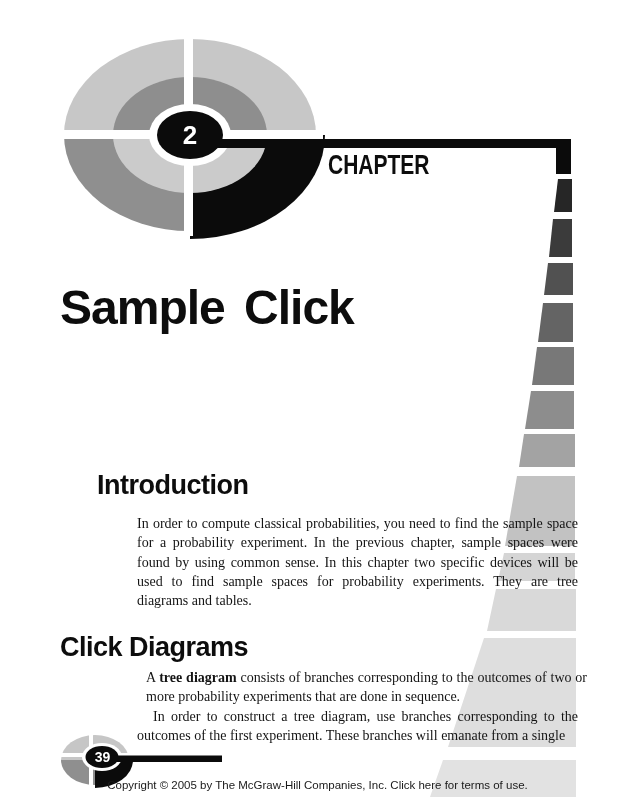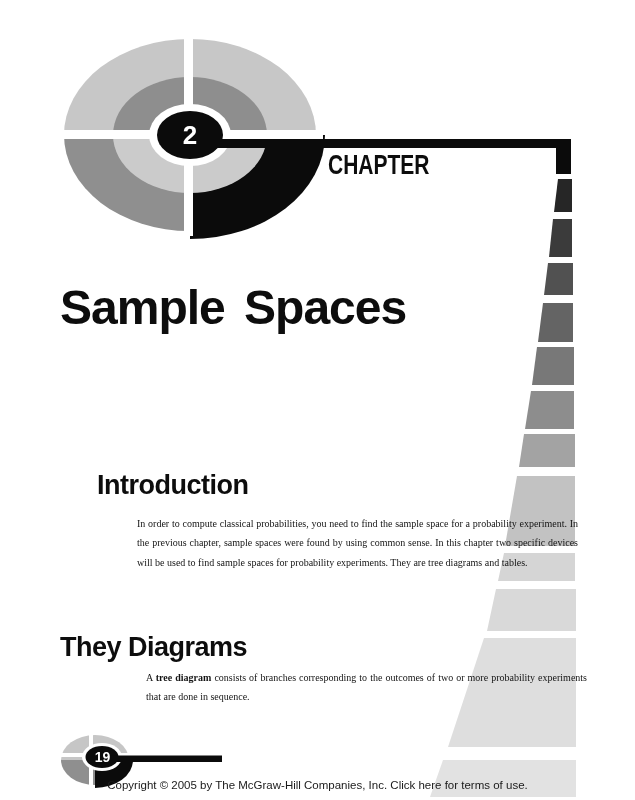--- a/index.html
+++ b/index.html
@@ -20,21 +20,21 @@
   .page-title{
     left:60px;top:284px;font-size:48px;font-weight:bold;color:#0d0d0d;
     letter-spacing:-1px;word-spacing:7px;line-height:1;
   }
   .section-heading{
     left:60px;font-size:27px;font-weight:bold;color:#0d0d0d;
     letter-spacing:-0.5px;line-height:1;
   }
   .body-block{
     left:137px;width:441px;
-    font-family:"Liberation Serif",serif;font-size:10px;line-height:19.3px;
+    font-family:"Liberation Serif",serif;font-size:14px;line-height:19.3px;
     text-align:justify;color:#141414;
   }
   .indent{text-indent:16px;}
   .copyright{
     left:0;top:778px;width:635px;text-align:center;
     font-size:11.5px;color:#1a1a1a;line-height:14px;
   }
   .page-number{
     left:89px;top:750px;width:27px;text-align:center;
     font-size:14px;font-weight:bold;color:#fff;line-height:14px;
@@ -99,27 +99,28 @@
     </g>
     <g>
       <rect x="102" y="755.5" width="120" height="6.5" fill="#0b0b0b"></rect>
     </g>
   </svg>
 
   <div class="abs chapter-number">2</div>
 
   <div class="abs chapter-label">CHAPTER</div>
 
-  <div class="abs page-title">Sample Spaces</div>
+  <div class="abs page-title">Sample Click</div>
 
   <div class="abs section-heading" style="top:472px;margin-left:37px;">Introduction</div>
   <div class="abs body-block" style="top:514px;">In order to compute classical probabilities, you need to find the sample space for a probability experiment. In the previous chapter, sample spaces were found by using common sense. In this chapter two specific devices will be used to find sample spaces for probability experiments. They are tree diagrams and tables.</div>
 
-  <div class="abs section-heading" style="top:634px;">They Diagrams</div>
+  <div class="abs section-heading" style="top:634px;">Click Diagrams</div>
   <div class="abs body-block" style="top:668px;margin-left:9px;">
     <span>A </span><b>tree diagram</b><span> consists of branches corresponding to the outcomes of two or more probability experiments that are done in sequence.</span>
   </div>
+  <div class="abs body-block indent" style="top:706.5px;">In order to construct a tree diagram, use branches corresponding to the outcomes of the first experiment. These branches will emanate from a single</div>
 
-  <div class="abs page-number">19</div>
+  <div class="abs page-number">39</div>
 
   <div class="abs copyright"><span>Copyright © 2005 by The McGraw-Hill Companies, Inc. </span><span>Click here for terms of use.</span></div>
 
 </div>
 
 </body></html>

